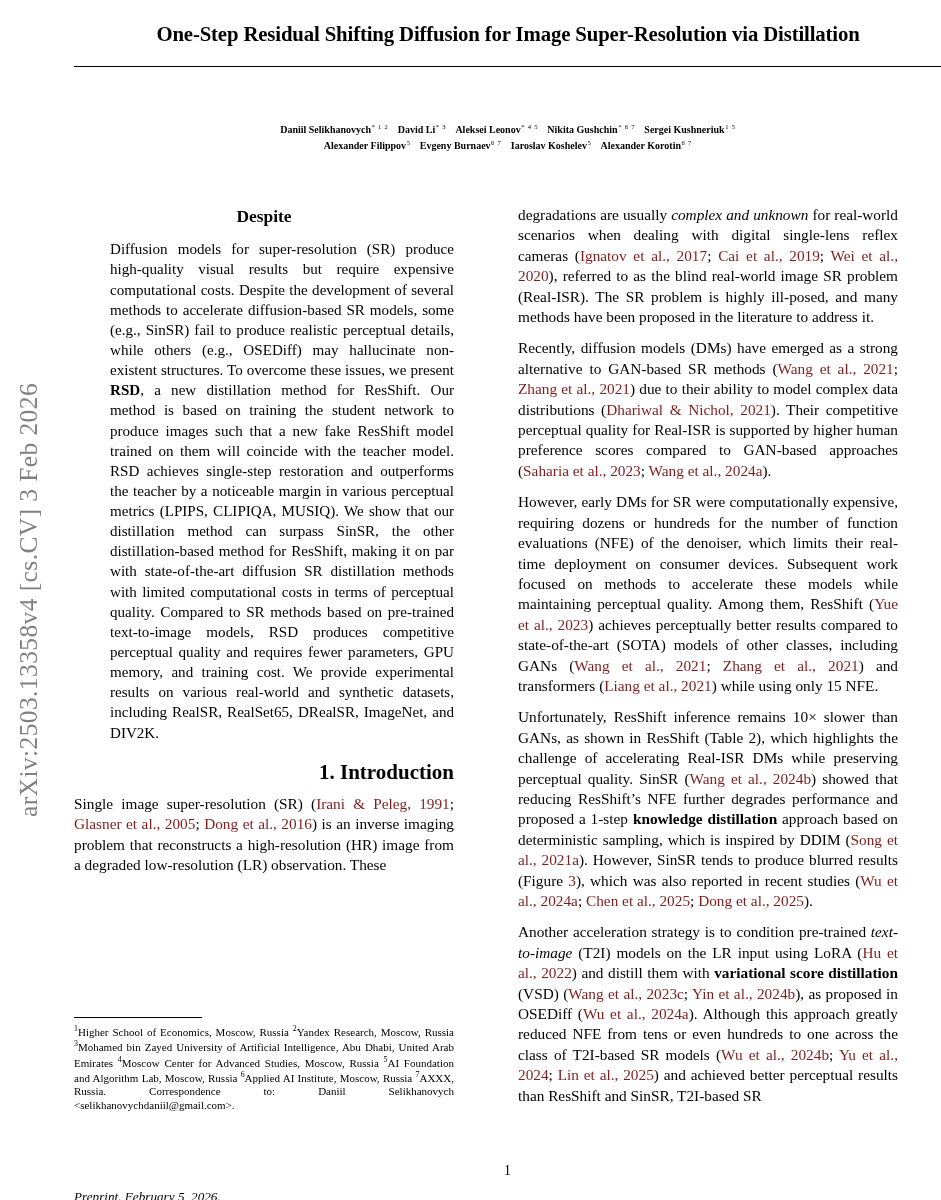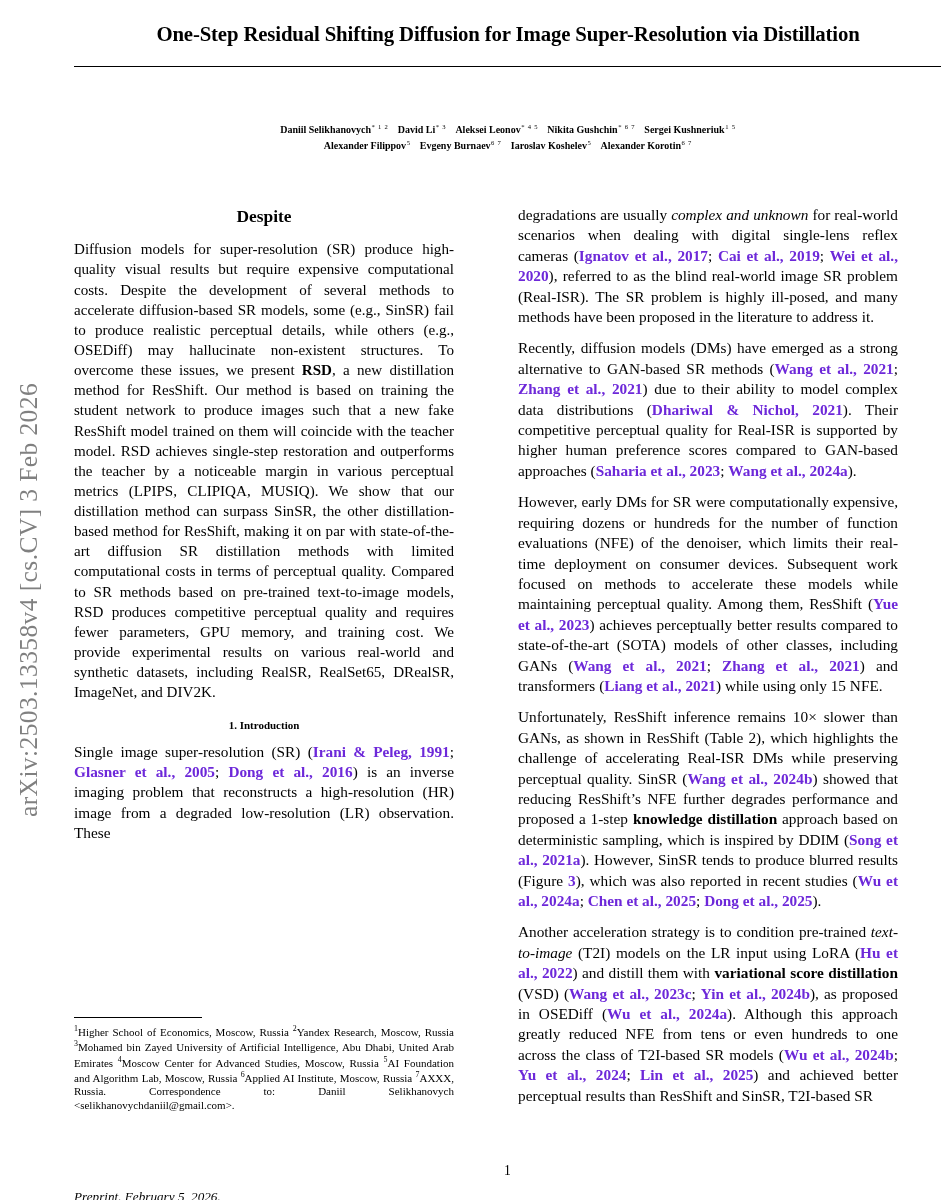--- a/index.html
+++ b/index.html
@@ -95,43 +95,43 @@
     font-size: 15.3px;
     line-height: 1.335;
     text-align: justify;
     text-justify: inter-word;
     hyphens: manual;
   }
   #col-left  { left: 8px; }
   #col-right { left: 452px; }
 
   h2.section-head {
-    font-size: 11px;
+    font-size: 21px;
     font-weight: bold;
     margin: 0 0 9px 0;
-    text-align: center;
+    text-align: right;
     line-height: 1.2;
   }
   .abstract-head {
     font-size: 17.4px;
     font-weight: bold;
     text-align: center;
     margin: 0 0 11px 0;
   }
   p.para {
     margin: 0 0 11px 0;
     text-indent: 0;
   }
   p.para.last { margin-bottom: 0; }
 
-  .cite  { color: #6d28d9; font-weight: bold; }
+  .cite  { color: #7f1d1d; }
   .bold  { font-weight: bold; }
   .ital  { font-style: italic; }
 
-  #abstract-body { font-size: 15.1px; line-height: 1.335; }
+  #abstract-body { font-size: 15.1px; line-height: 1.335; margin-left: 36px; }
 
   #intro-block { margin-top: 17px; }
 
   
   #footnote {
     position: absolute;
     left: 8px;
     top: 1024px;
     width: 380px;
     font-size: 11px;

